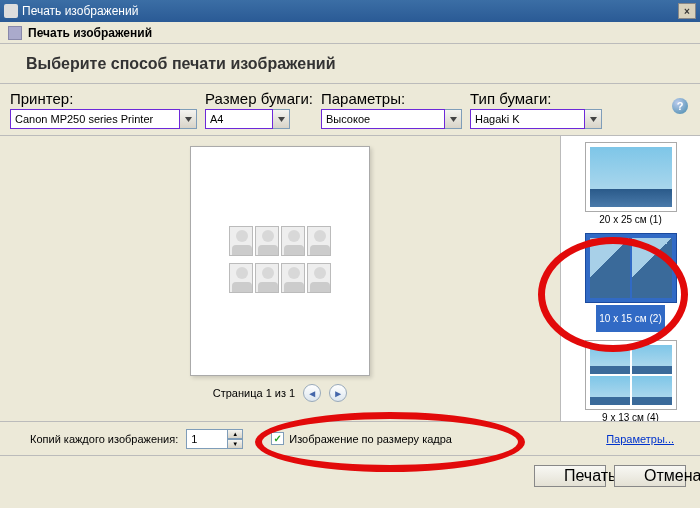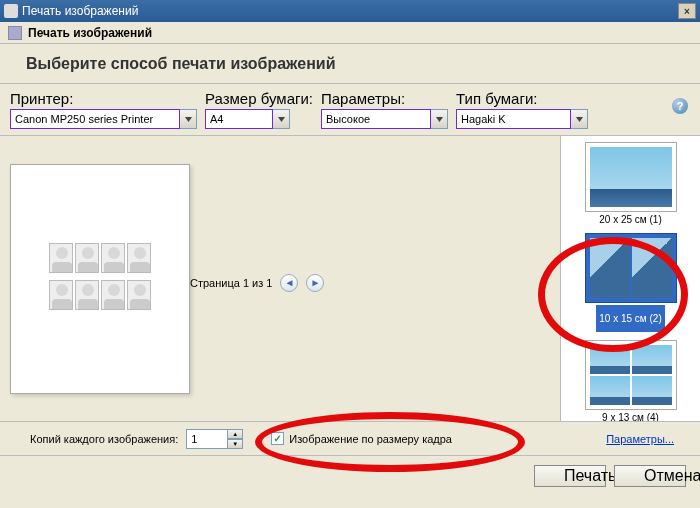--- a/index.html
+++ b/index.html
@@ -12,21 +12,21 @@
 .subtitle .icon { width: 14px; height: 14px; margin-right: 6px; background: #aac; border: 1px solid #88a; }
 .instruction { height: 40px; display: flex; align-items: center; padding: 0 26px; font-size: 16px; font-weight: bold; color: #333; border-bottom: 1px solid #bbb; }
 .options-row { display: flex; gap: 8px; padding: 6px 10px; align-items: flex-end; border-bottom: 1px solid #bbb; position: relative; }
 .opt-group { display: flex; flex-direction: column; gap: 2px; }
 .opt-group label { font-size: 15px; }
 .combo { display: flex; }
 .combo input { height: 20px; border: 1px solid #6d28d9; padding: 0 4px; font-size: 11px; background: #fff; }
 .combo .btn { width: 17px; height: 20px; border: 1px solid #7f9db9; border-left: none; background: linear-gradient(#f4f4f0, #d8d4c8); display: flex; align-items: center; justify-content: center; }
 .help { position: absolute; right: 12px; top: 14px; width: 16px; height: 16px; border-radius: 50%; background: radial-gradient(circle at 35% 30%, #bce, #48a); display: flex; align-items: center; justify-content: center; color: #fff; font-weight: bold; font-size: 11px; }
 .main { display: flex; height: 286px; border-bottom: 1px solid #bbb; }
-.preview-area { flex: 1; display: flex; flex-direction: row; align-items: center; padding: 10px; }
+.preview-area { flex: 1; display: flex; flex-direction: column; align-items: center; padding: 10px; }
 .sheet { width: 180px; height: 230px; background: #fff; border: 1px solid #aaa; box-shadow: 2px 2px 4px rgba(0,0,0,0.15); display: flex; align-items: center; justify-content: center; }
 .grid4x2 { display: grid; grid-template-columns: repeat(4, 24px); grid-template-rows: repeat(2, 34px); gap: 3px 2px; }
 .face { width: 24px; height: 30px; background: #eee; border: 1px solid #bbb; position: relative; }
 .face::before { content: ""; position: absolute; top: 3px; left: 6px; width: 12px; height: 12px; border-radius: 50%; background: #d8d8d8; }
 .face::after { content: ""; position: absolute; bottom: 0; left: 2px; width: 20px; height: 10px; background: #ccc; border-radius: 4px 4px 0 0; }
 .pager { margin-top: 8px; display: flex; align-items: center; gap: 8px; font-size: 11px; }
 .navbtn { width: 18px; height: 18px; border-radius: 50%; border: 1px solid #9ab; background: linear-gradient(#fff, #dde6ee); display: flex; align-items: center; justify-content: center; color: #46a; font-size: 10px; }
 .layouts { width: 140px; background: #fff; border-left: 1px solid #bbb; overflow-y: auto; padding: 4px 2px; position: relative; }
 .layout-item { text-align: center; padding: 2px 0 6px; }
 .layout-item .thumb { width: 92px; height: 70px; margin: 0 auto; border: 1px solid #aaa; background: #fff; display: flex; align-items: center; justify-content: center; padding: 2px; }
@@ -91,21 +91,21 @@
       <div class="btn">
           <svg class="tri" viewBox="0 0 7 5">
             <path d="M0 0 L7 0 L3.5 5 Z" fill="#444"></path>
           </svg>
         </div>
     </div>
   </div>
   <div class="opt-group">
     <label>Параметры:</label>
     <div class="combo">
-      <input style="width: 110px;" readonly="" value="Высокое">
+      <input style="width: 124px;" readonly="" value="Высокое">
       <div class="btn">
           <svg class="tri" viewBox="0 0 7 5">
             <path d="M0 0 L7 0 L3.5 5 Z" fill="#444"></path>
           </svg>
         </div>
     </div>
   </div>
   <div class="opt-group">
     <label>Тип бумаги:</label>
     <div class="combo">

